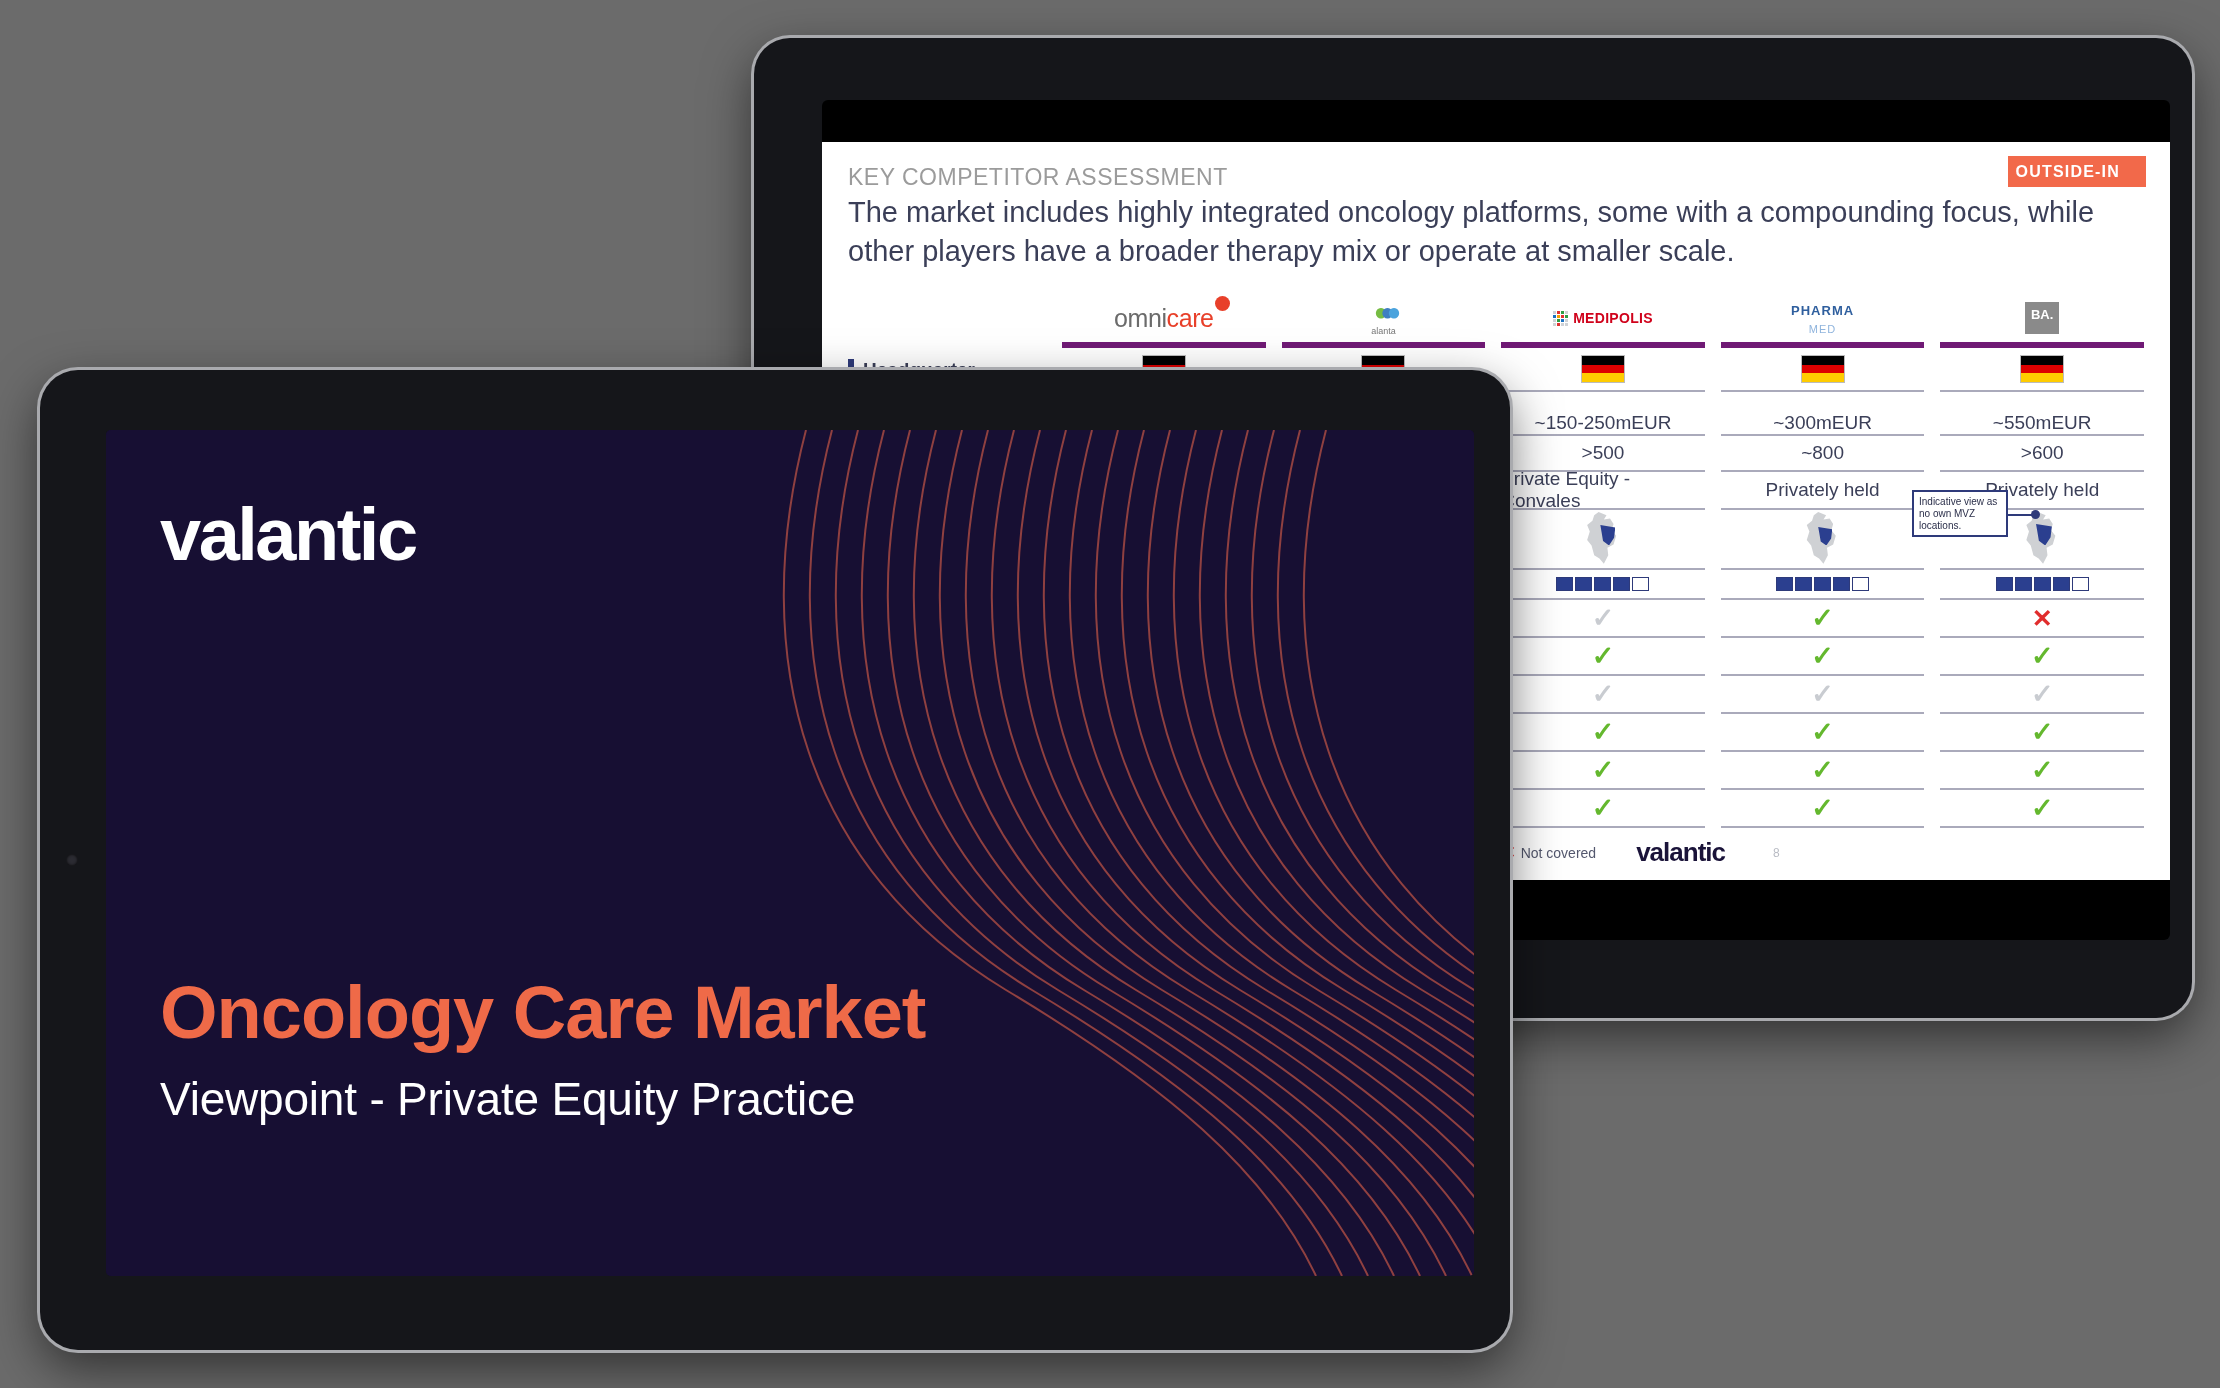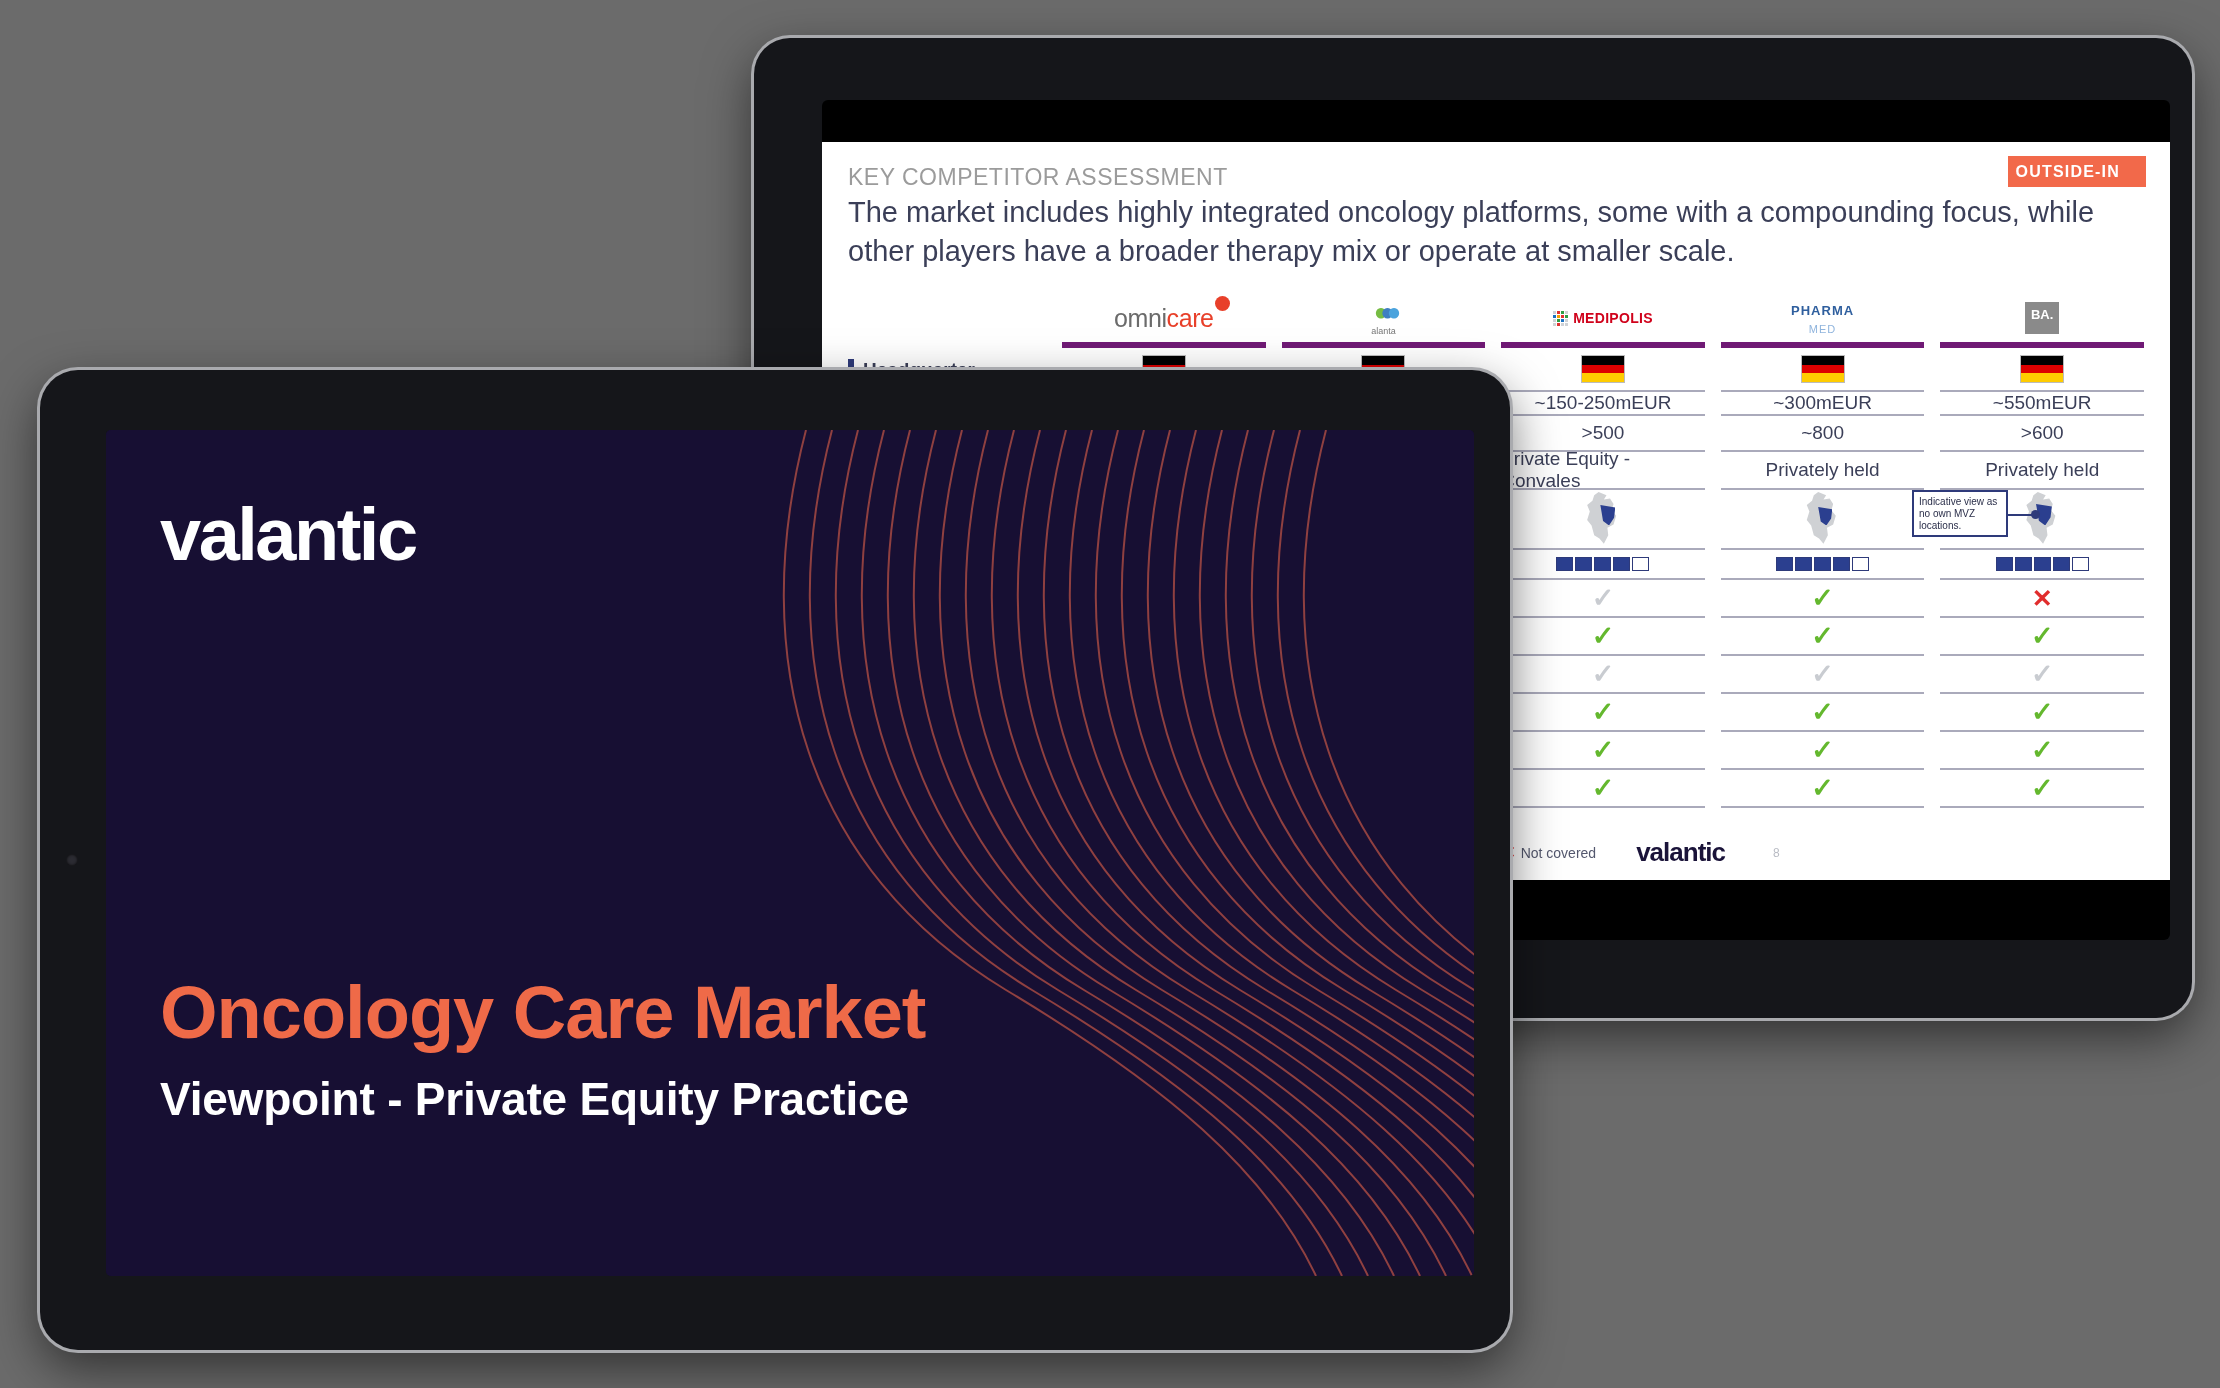--- a/index.html
+++ b/index.html
@@ -82,21 +82,21 @@
     font-size: 19px; font-weight: 700;
   }
   .label-bar {
     display: inline-block;
     width: 6px; height: 22px;
     background: #2e3a7a; margin-right: 9px;
     flex: 0 0 auto;
   }
   .h-logo  { height: 54px; border-bottom: 6px solid #701a75; }
   .h-flag  { height: 44px; }
-  .h-rev   { height: 24px; }
+  .h-rev   { height: 24px; margin-top: 20px; }
   .h-staff { height: 36px; }
   .h-own   { height: 38px; }
   .h-map   { height: 60px; }
   .h-bars  { height: 30px; }
   .h-chk   { height: 38px; }
 
   .flag {
     width: 44px; height: 28px;
     border: 1px solid #bbb;
     background: linear-gradient(to bottom,
@@ -220,21 +220,21 @@
   .brand-logo {
     position: absolute; left: 54px; top: 62px; z-index: 3;
     font-size: 74px; font-weight: 800; color: #fff;
     letter-spacing: -2.5px;
   }
   .title-main {
     font-size: 74px; font-weight: 700;
     color: #ef6a48; letter-spacing: -1px; line-height: 1.05;
   }
   .title-sub {
-    font-size: 46px; font-weight: 700; color: #fff;
+    font-size: 46px; font-weight: 400; color: #fff;
     margin-top: 20px; letter-spacing: -.2px;
   }
 </style>
 </head>
 <body>
 
 <div class="tablet" id="tablet-rear">
   <div class="screen">
 
     <div class="slide-competitor">

